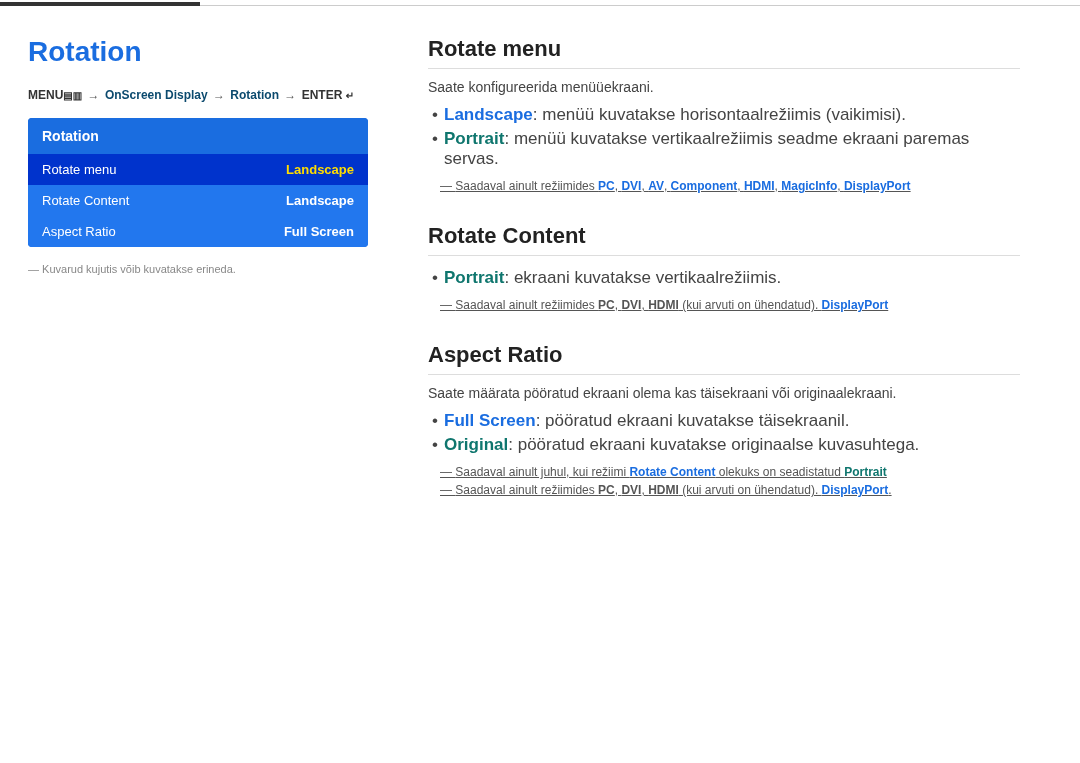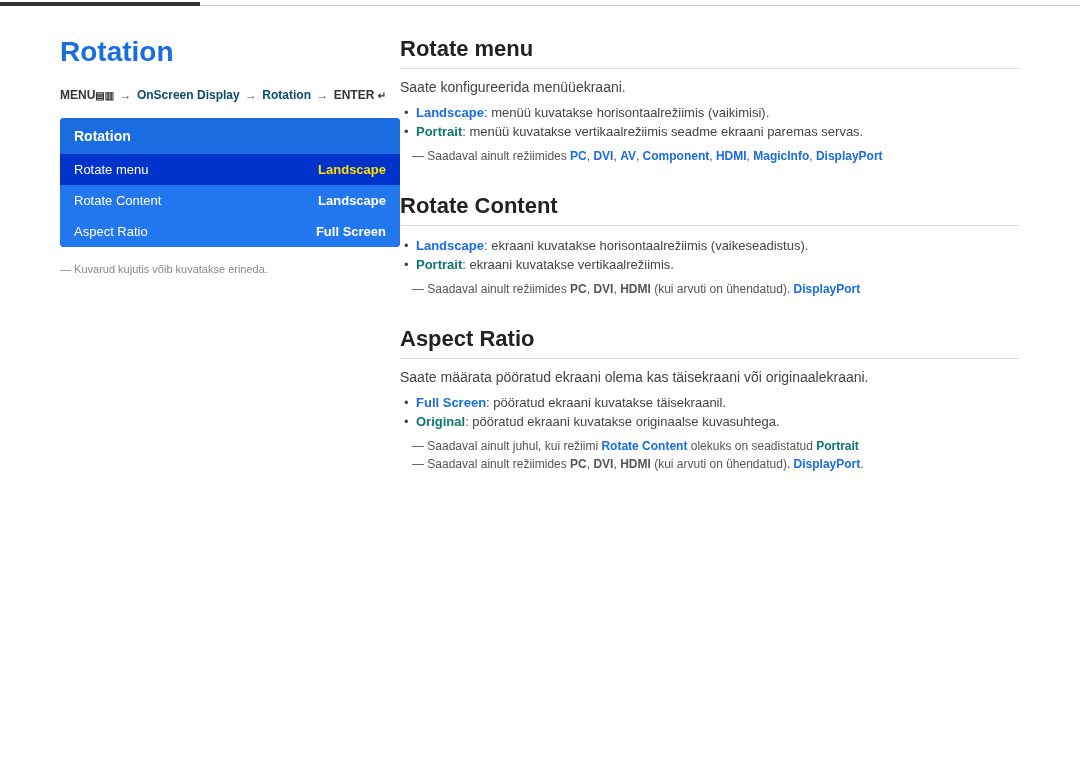--- a/index.html
+++ b/index.html
@@ -25,21 +25,22 @@
     }
     .top-bar-light {
       flex: 1;
       background: #ccc;
       height: 1px;
       margin-top: 5px;
     }
 
     .page-layout {
       display: flex;
-      padding: 30px 60px 40px 60px;
+      padding: 30px 60px 40px 28px;
+      gap: 60px;
     }
 
     
     .left-col {
       width: 340px;
       flex-shrink: 0;
     }
 
     .page-title {
       font-size: 28px;
@@ -135,21 +136,21 @@
       color: #444;
       margin-bottom: 8px;
     }
 
     .bullet-list {
       list-style: none;
       margin: 0 0 8px 0;
       padding: 0;
     }
     .bullet-list li {
-      font-size: 13px;
+      font-size: 17px;
       color: #444;
       padding: 2px 0 2px 16px;
       position: relative;
     }
     .bullet-list li::before {
       content: '•';
       position: absolute;
       left: 4px;
       color: #444;
     }
@@ -162,20 +163,21 @@
       color: #0f766e;
       font-weight: bold;
     }
 
     .note-line {
       font-size: 12px;
       color: #555;
       margin-top: 4px;
       padding-left: 12px;
       position: relative;
+      text-decoration: underline;
     }
     .note-line::before {
       content: '— ';
       color: #555;
     }
 
     .note-line .bold-text {
       font-weight: bold;
     }
   </style>
@@ -237,23 +239,20 @@
       </ul>
       <p class="note-line">
         Saadaval ainult režiimides <span class="highlight-blue bold-text">PC</span>, <span class="highlight-blue bold-text">DVI</span>, <span class="highlight-blue bold-text">AV</span>, <span class="highlight-blue bold-text">Component</span>, <span class="highlight-blue bold-text">HDMI</span>, <span class="highlight-blue bold-text">MagicInfo</span>, <span class="highlight-blue bold-text">DisplayPort</span>
       </p>
     </div>
 
     <div class="section">
       <h2 class="section-title">Rotate Content</h2>
       <ul class="bullet-list">
         <li>
-          <span class="highlight-blue">Landscape</span><span>: ekraani kuvatakse horisontaalrežiimis (vaikeseadistus).</span>
-        </li>
-        <li>
           <span class="highlight-orange">Portrait</span><span>: ekraani kuvatakse vertikaalrežiimis.</span>
         </li>
       </ul>
       <p class="note-line">
         Saadaval ainult režiimides <strong>PC</strong>, <strong>DVI</strong>, <strong>HDMI</strong> (kui arvuti on ühendatud). <span class="highlight-blue">DisplayPort</span>
       </p>
     </div>
 
     <div class="section">
       <h2 class="section-title">Aspect Ratio</h2>

